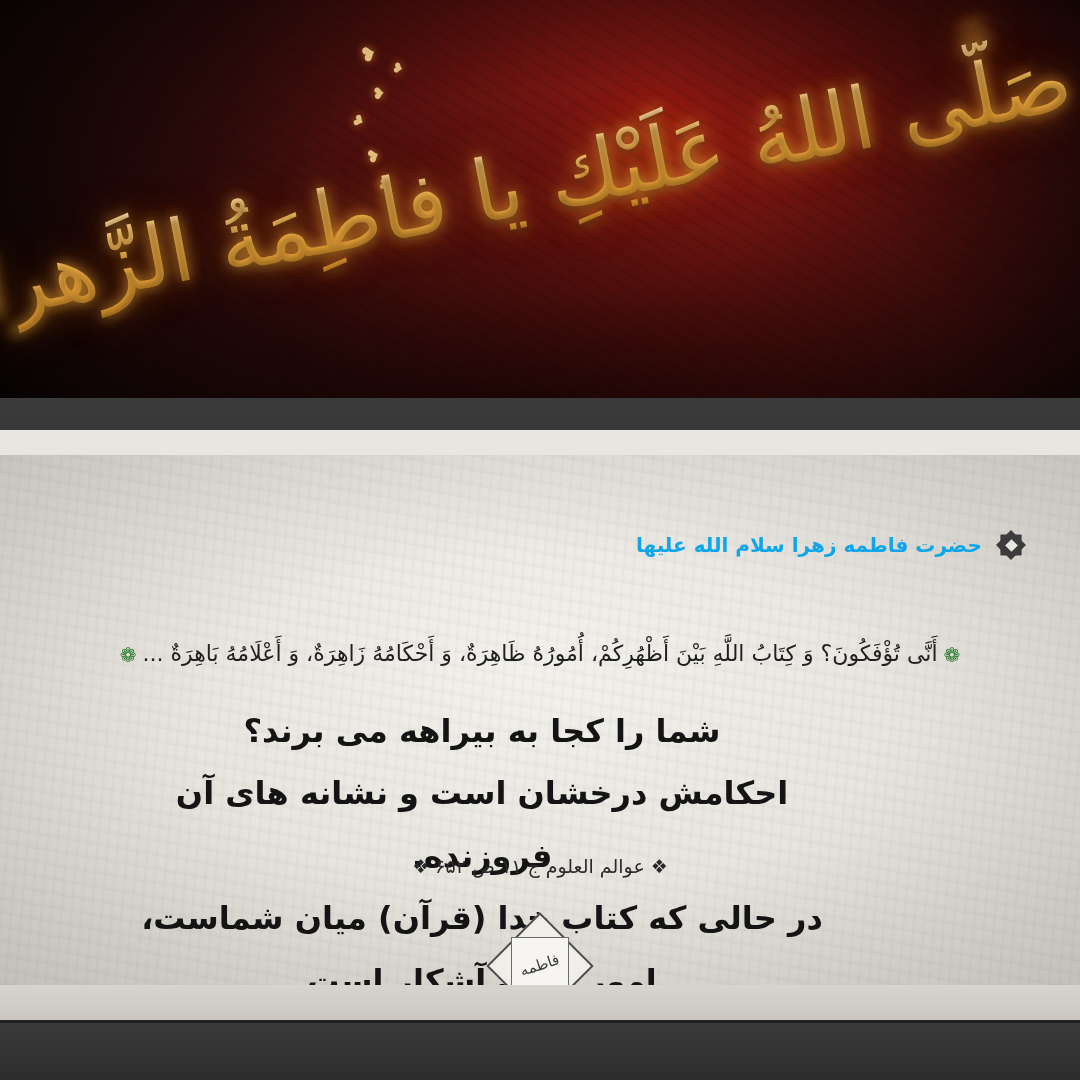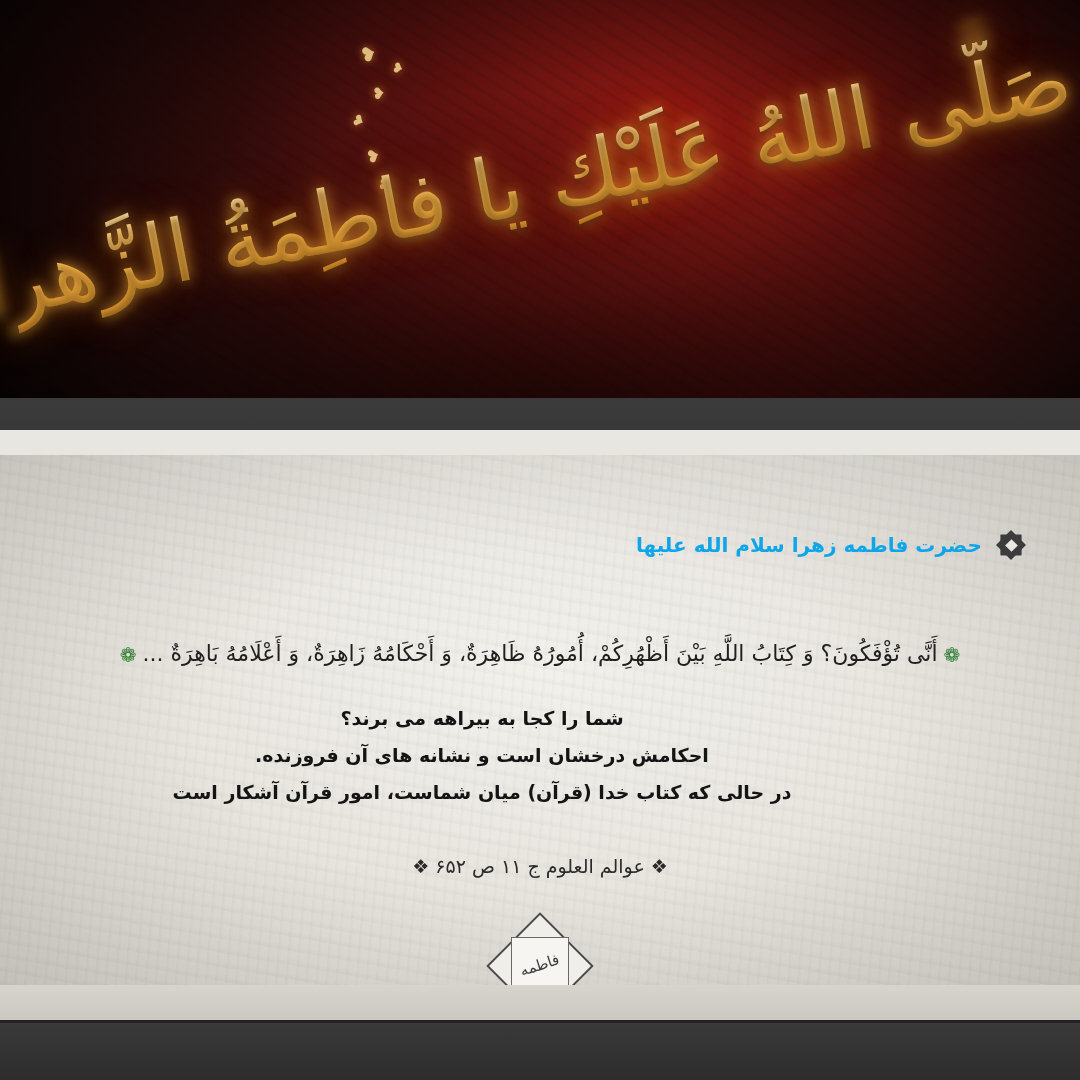--- a/index.html
+++ b/index.html
@@ -184,21 +184,21 @@
   }
 
   
   .persian {
     position: absolute;
     top: 700px;
     left: 0; width: 964px;
     text-align: center;
     direction: rtl;
     font-family: "DejaVu Sans", sans-serif;
-    font-size: 19px;
+    font-size: 32px;
     font-weight: bold;
     line-height: 1.95;
     color: #141414;
     padding: 0 130px;
     box-sizing: border-box;
   }
 
   
   .source {
     position: absolute;

